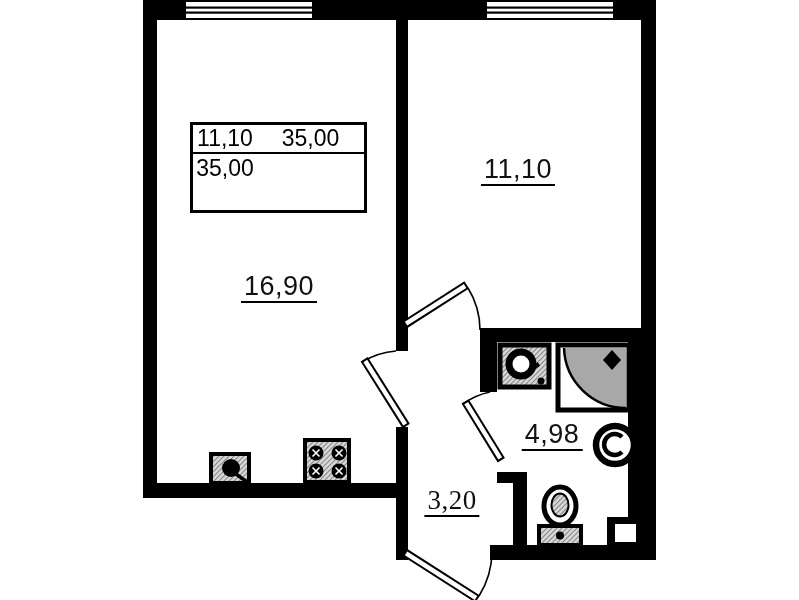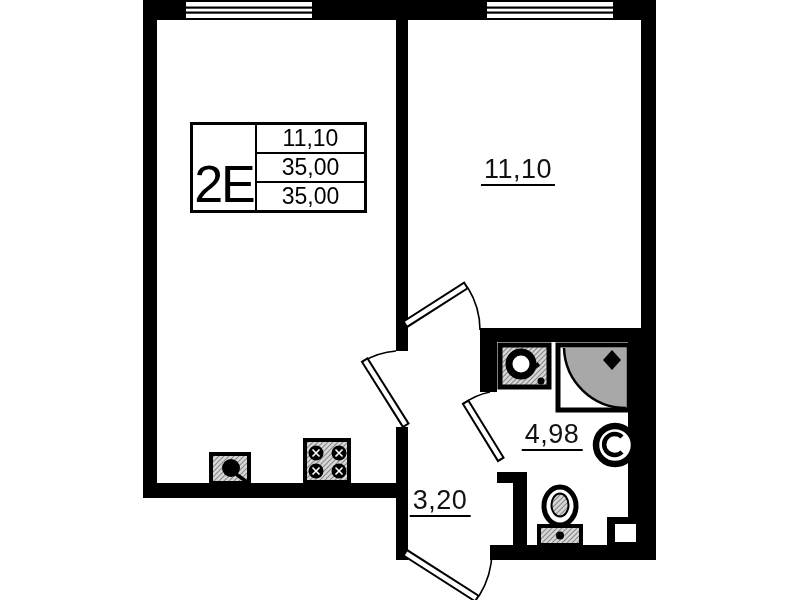--- a/index.html
+++ b/index.html
@@ -150,24 +150,24 @@
       <rect x="539" y="526" width="42" height="19" fill="url(#hatch)" stroke="#000" stroke-width="4"></rect>
       <circle cx="560" cy="535.5" r="4" fill="#000"></circle>
     </g>
 
     <g>
       <rect x="607" y="517" width="38" height="33" fill="#000"></rect>
       <rect x="615" y="524" width="21" height="18" fill="#fff"></rect>
     </g>
   </svg>
 
+  <div class="area-label" style="left:279px;top:272px;">16,90</div>
   <div class="area-label" style="left:518px;top:155px;">11,10</div>
   <div class="area-label" style="left:552px;top:420px;">4,98</div>
-  <div class="area-label" style="left:440px;top:486px;">3,20</div>
+  <div class="area-label" style="left:452px;top:486px;font-family:Liberation Serif, serif;">3,20</div>
 
   <div id="unit-card">
-    <div class="type-cell">2E</div>
     <div class="num-cell">11,10</div>
     <div class="num-cell">35,00</div>
     <div class="num-cell last">35,00</div>
   </div>
 
 </div>
 
 </body></html>

